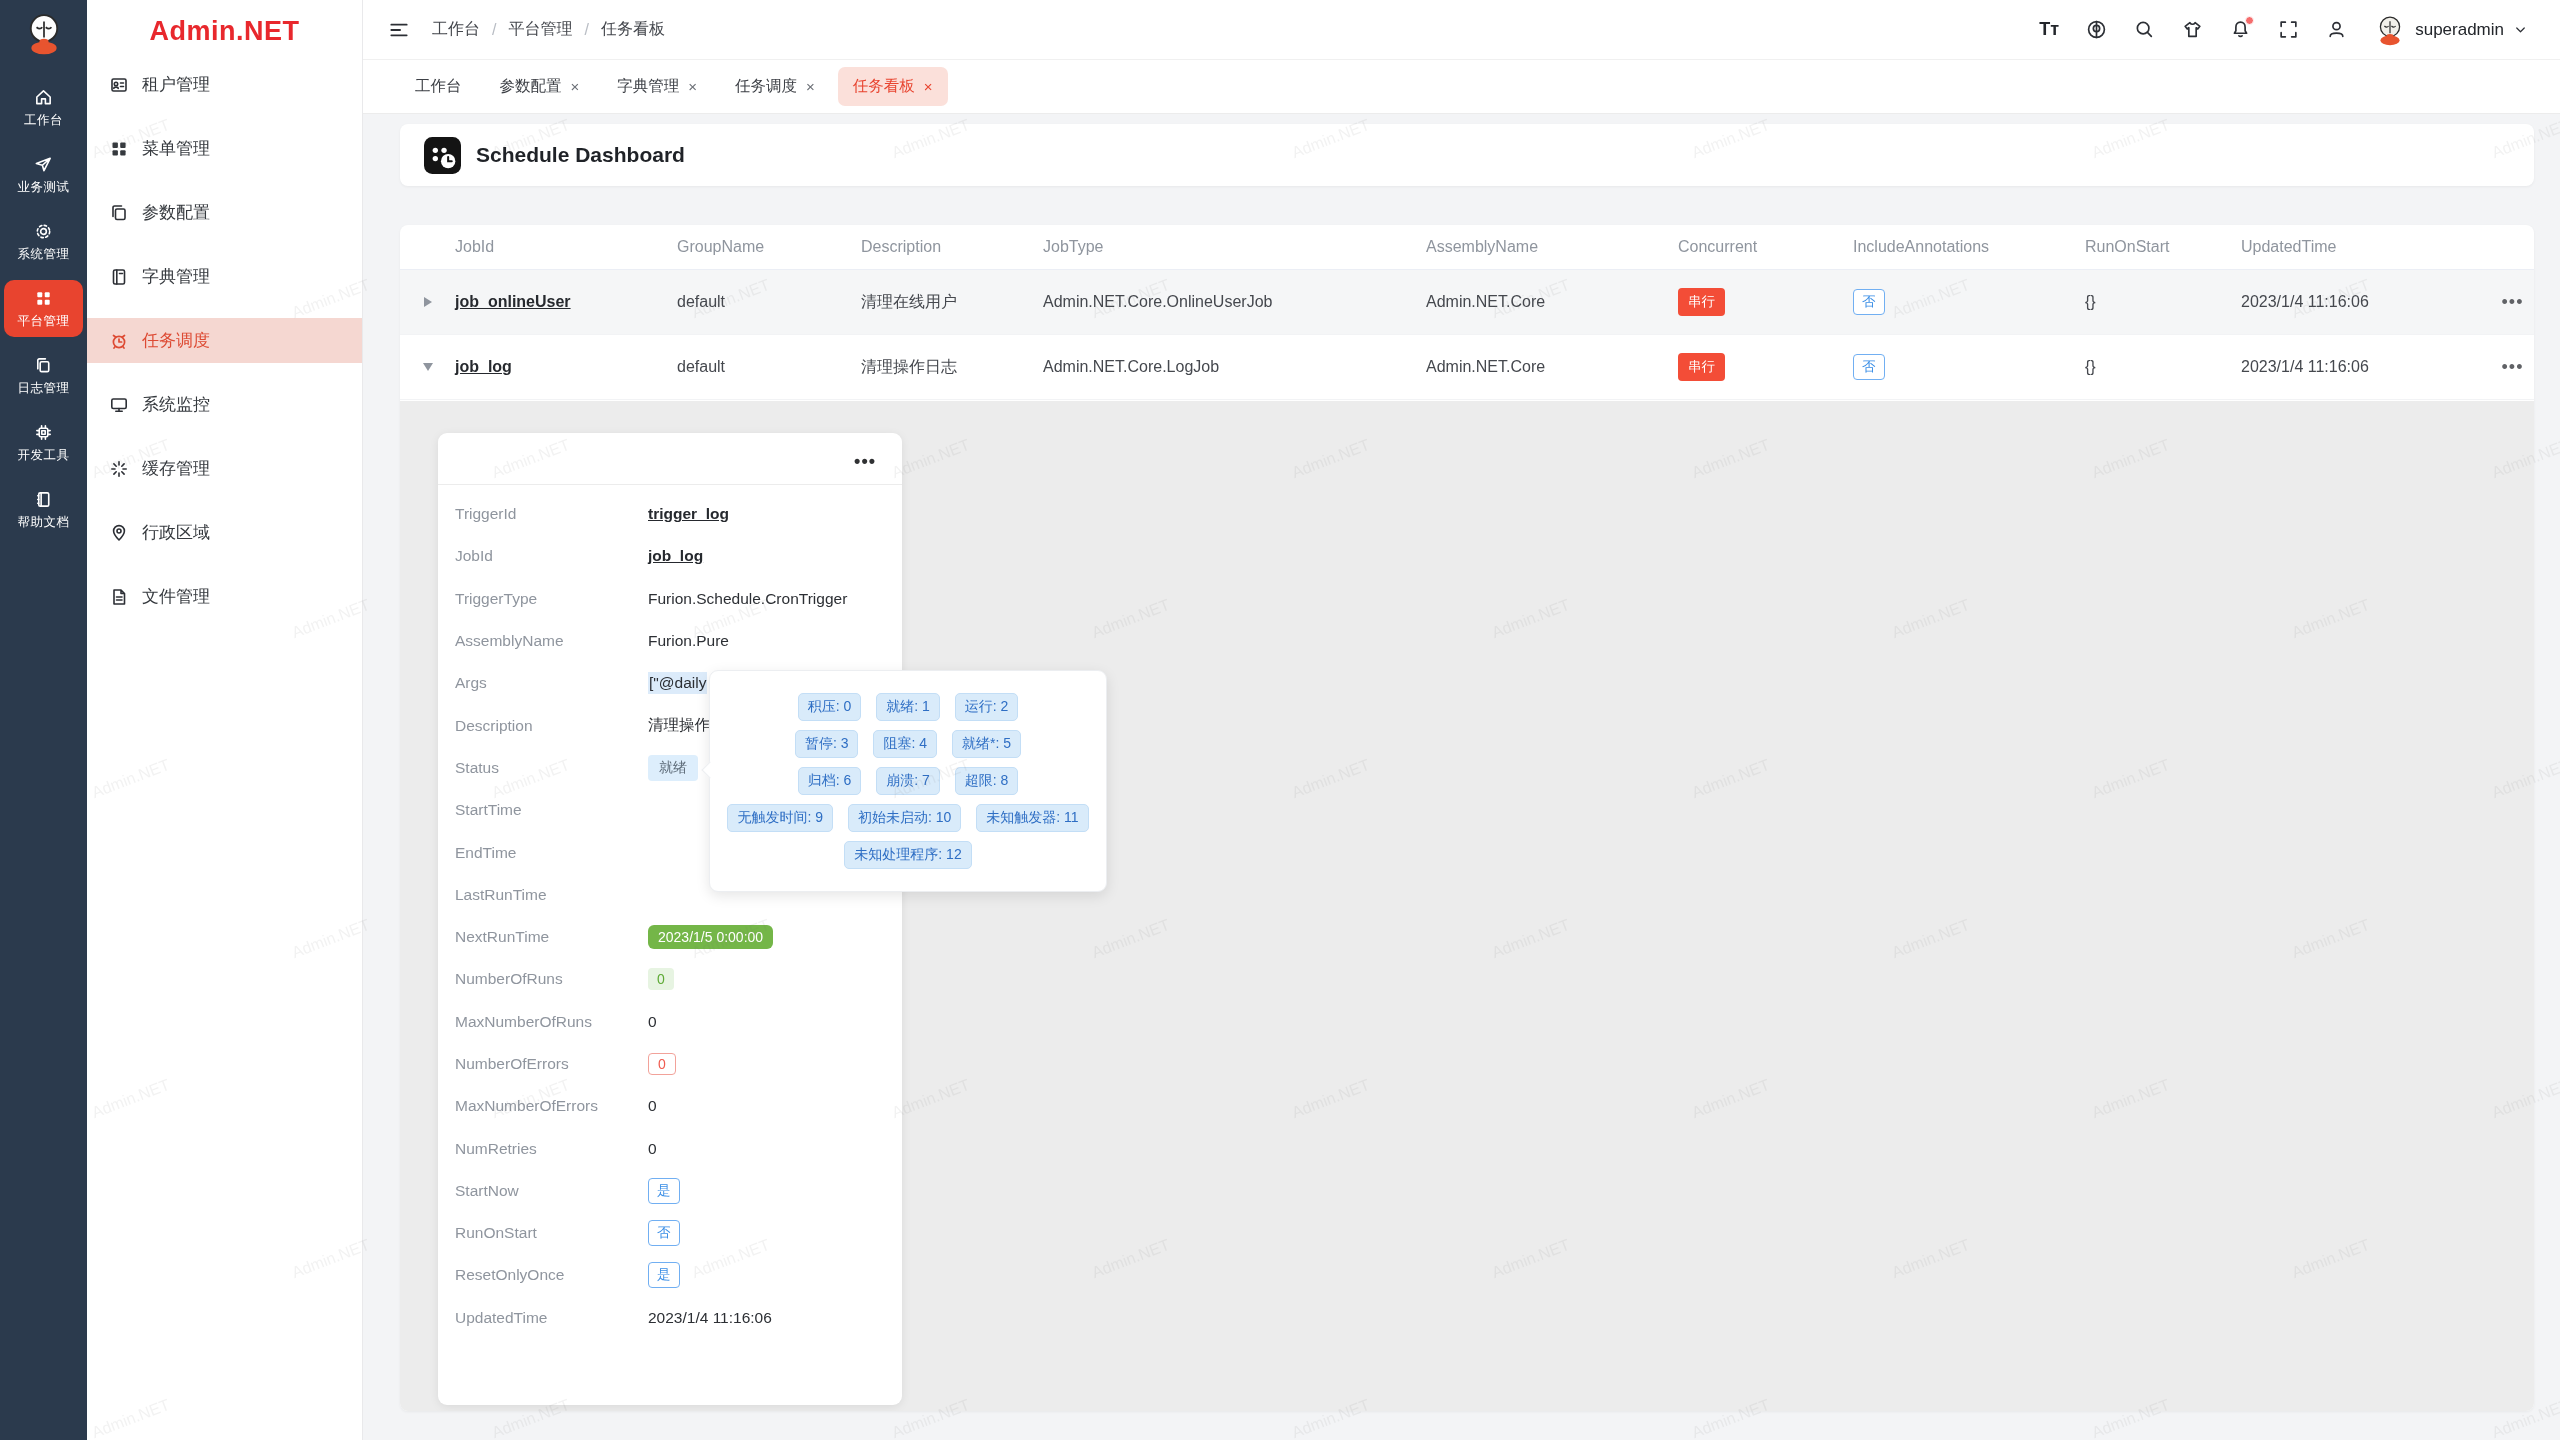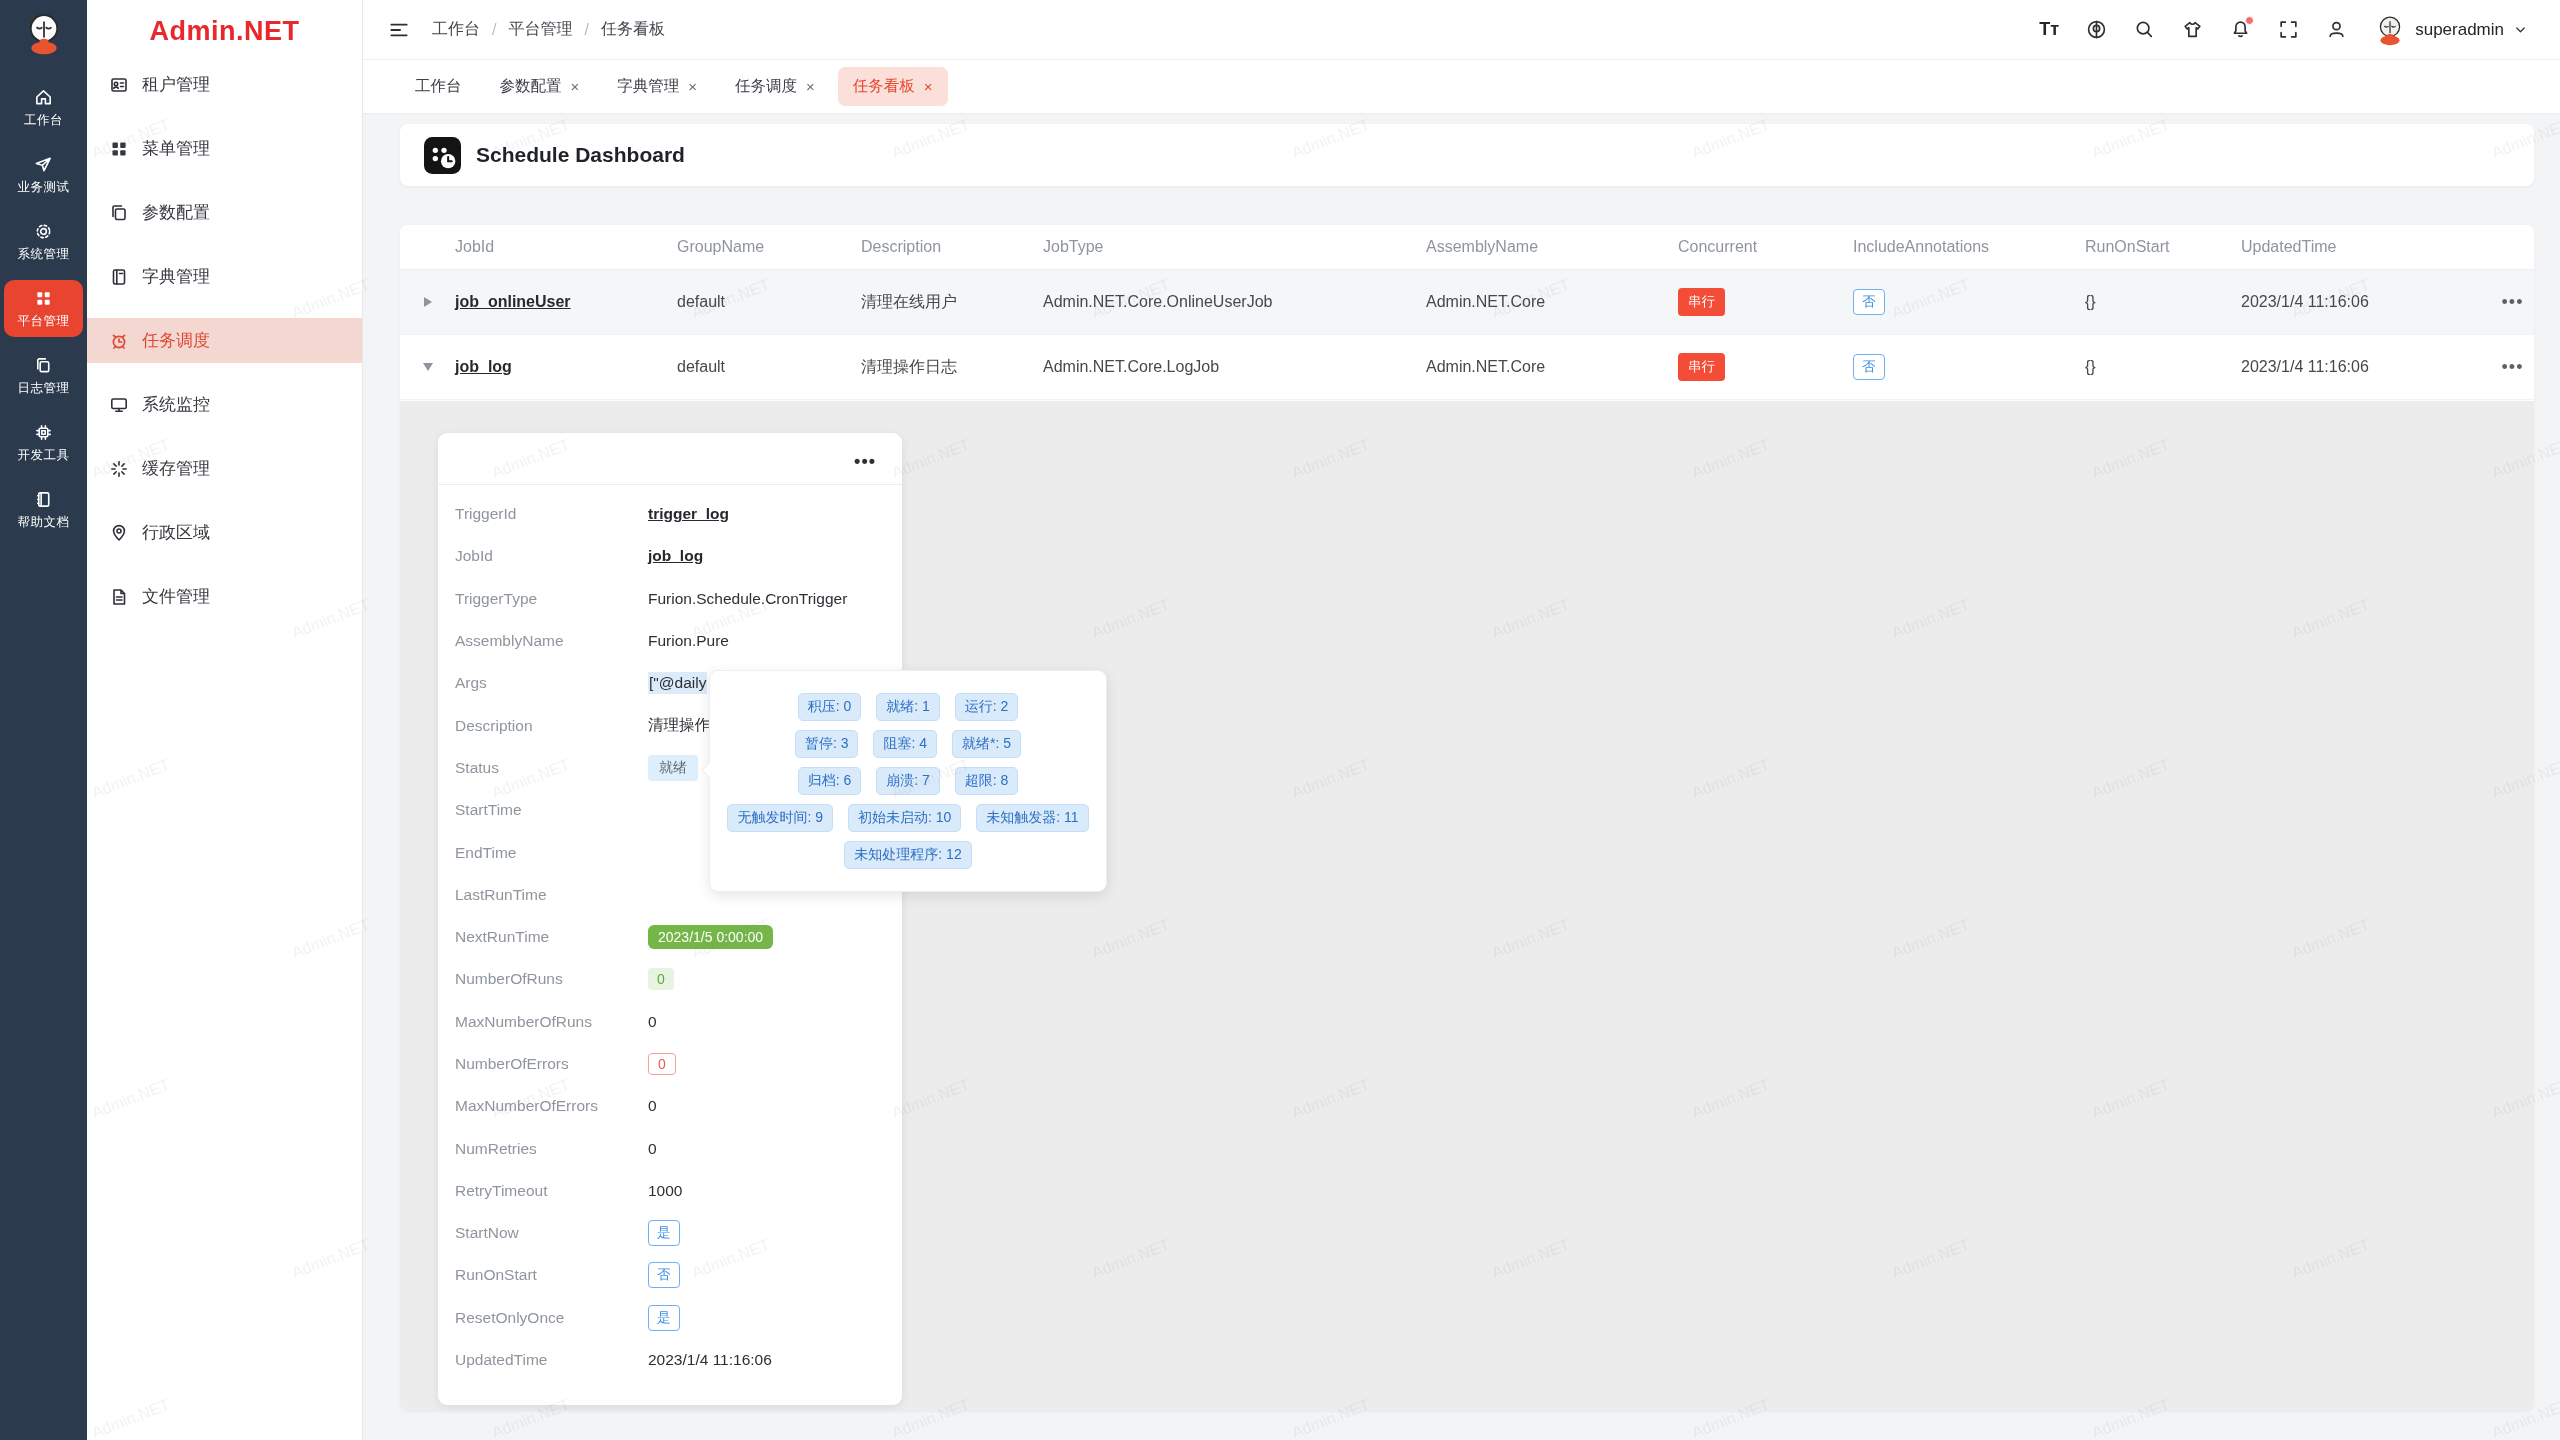--- a/index.html
+++ b/index.html
@@ -445,24 +445,20 @@
               <span class="plab">NumberOfErrors</span>
               <span class="v-tag-redline">0</span>
             </div>
           <div class="prow">
               <span class="plab">MaxNumberOfErrors</span>
               <span class="pval">0</span>
             </div>
           <div class="prow">
               <span class="plab">NumRetries</span>
               <span class="pval">0</span>
-            </div>
-          <div class="prow">
-              <span class="plab">RetryTimeout</span>
-              <span class="pval">1000</span>
             </div>
           <div class="prow">
               <span class="plab">StartNow</span>
               <span class="tag-blueline">是</span>
             </div>
           <div class="prow">
               <span class="plab">RunOnStart</span>
               <span class="tag-blueline">否</span>
             </div>
           <div class="prow">

